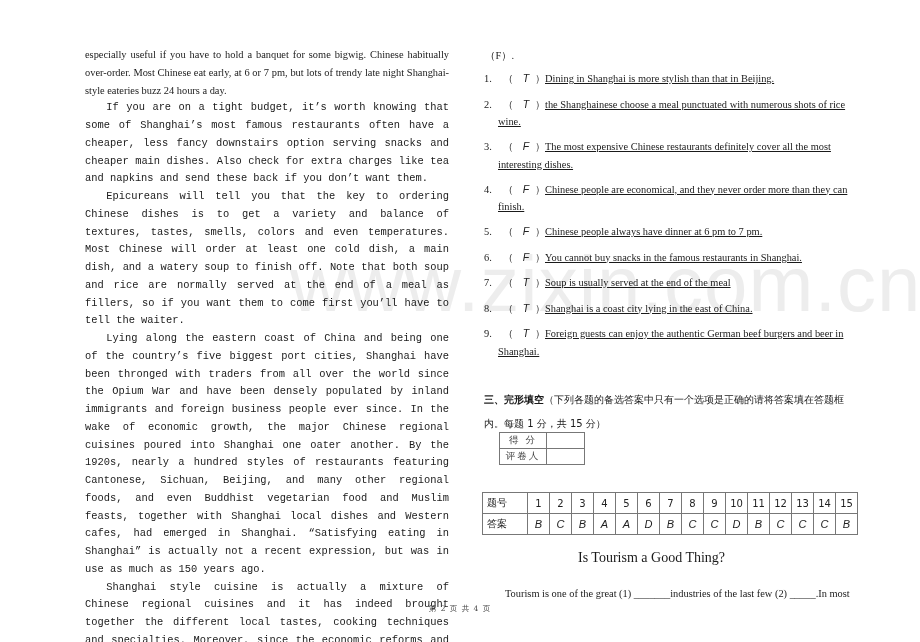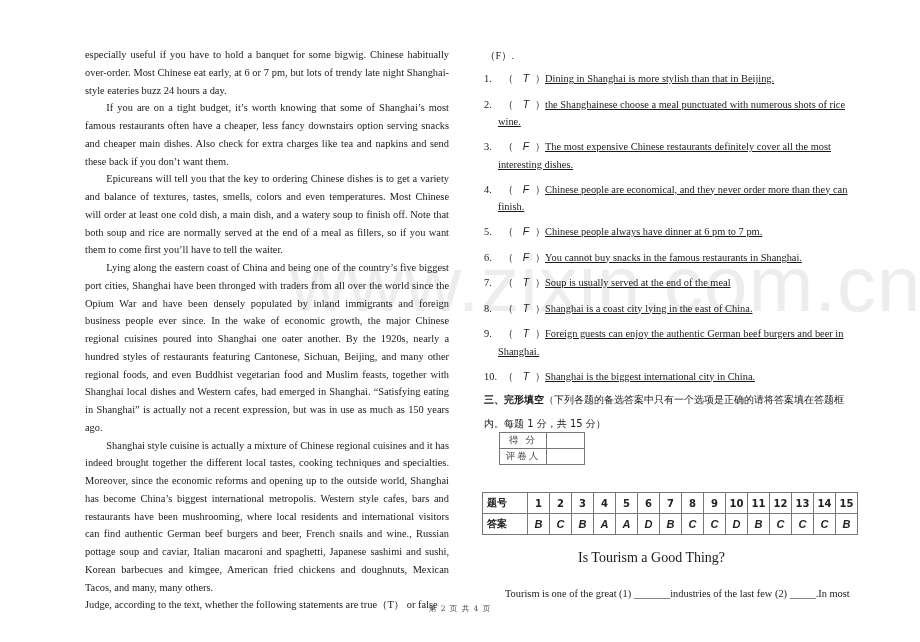--- a/index.html
+++ b/index.html
@@ -5,21 +5,21 @@
   html, body { margin:0; padding:0; }
   body {
     width:920px; height:642px; background:#ffffff; position:relative; overflow:hidden;
     font-family:"Liberation Serif","DejaVu Serif",serif; color:#1a1a1a;
   }
   .col-left {
     position:absolute; left:85px; top:46px; width:364px;
     font-size:10.4px; line-height:17.75px; text-align:justify;
   }
   .col-left p { margin:0; }
-  .col-left p.indent { text-indent:2.05em; }
+  .col-left p.indent { text-indent:2.05em;font-family:Liberation Mono, monospace; }
   .col-right {
     position:absolute; left:484px; top:46px; width:364px;
     font-size:10.4px;
   }
   .f-line { height:20px; line-height:20px; padding-left:1px; }
   .q-item { position:relative; line-height:24.5px; text-align:justify;text-decoration:underline; }
   .q-item .num { display:inline-block; width:19px; }
   .q-item .paren-open { display:inline-block; width:14px; color:#333; }
   .q-item .ans {
     display:inline-block; width:18px; text-align:center;
@@ -36,21 +36,21 @@
     position:absolute; left:499px; top:432px; border-collapse:collapse;
     font-family:"DejaVu Sans",sans-serif; font-size:9.5px; color:#444;border-radius:9px;
   }
   .score-table td { border:1px solid #777; height:15px; padding:0; text-align:center; }
   .score-table td.lbl { width:46px; letter-spacing:2px; }
   .score-table td.val { width:37px; }
   .ans-table {
     position:absolute; left:482px; top:492px; border-collapse:collapse;
     font-family:"DejaVu Sans",sans-serif; font-size:10px; color:#222;
   }
-  .ans-table td { border:1px solid #777; height:20px; padding:0; text-align:center; width:21px;font-weight:bold; }
+  .ans-table td { border:1px solid #777; height:20px; padding:0; text-align:center; width:21px; }
   .ans-table td.hdr { width:40px; text-align:left; padding-left:4px; }
   .ans-table td.letter { font-style:italic; font-family:"Liberation Sans",sans-serif; font-size:11px; }
   .passage-title {
     position:absolute; left:578px; top:550px; font-size:14px; line-height:16px;
   }
   .passage-line {
     position:absolute; left:505px; top:567px; width:344px; font-size:10.4px; line-height:16px;
     white-space:nowrap;
     margin-top:19px;
   }
@@ -105,23 +105,20 @@
   <div class="q-item">
     <span class="num">7.</span><span class="paren-open">（</span><span class="ans">T</span><span class="paren-close">）</span><span>Soup is usually served at the end of the meal</span>
   </div>
   <div class="q-item">
     <span class="num">8.</span><span class="paren-open">（</span><span class="ans">T</span><span class="paren-close">）</span><span>Shanghai is a coast city lying in the east of China.</span>
   </div>
   <div class="q-item">
     <span class="num">9.</span><span class="paren-open">（</span><span class="ans">T</span><span class="paren-close">）</span><span>Foreign guests can enjoy the authentic German beef burgers and beer in</span>
     <div class="cont">Shanghai.</div>
   </div>
-  <div class="q-item">
-    <span class="num">10.</span><span class="paren-open">（</span><span class="ans">T</span><span class="paren-close">）</span><span>Shanghai is the biggest international city in China.</span>
-  </div>
 </div>
 
 <div class="section-head">
   <b>三、完形填空</b><span>（下列各题的备选答案中只有一个选项是正确的请将答案填在答题框内。每题 1 分，共 15 分）</span>
 </div>
 
 <table class="score-table">
   <tbody>
       <tr>
     <td class="lbl">得 分</td>

